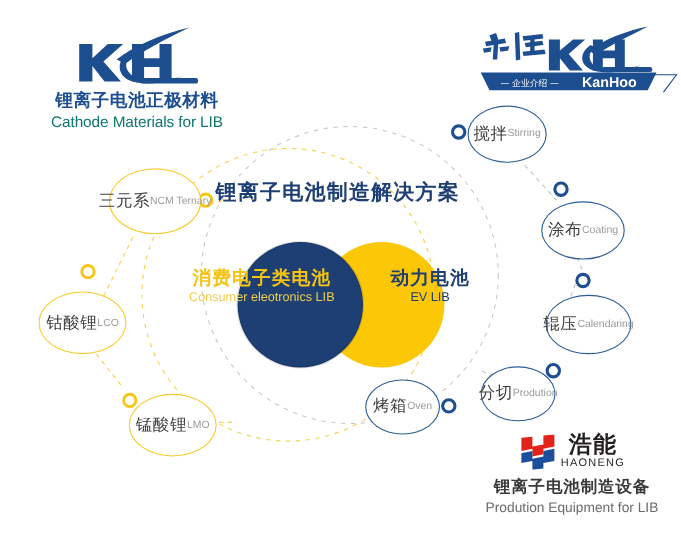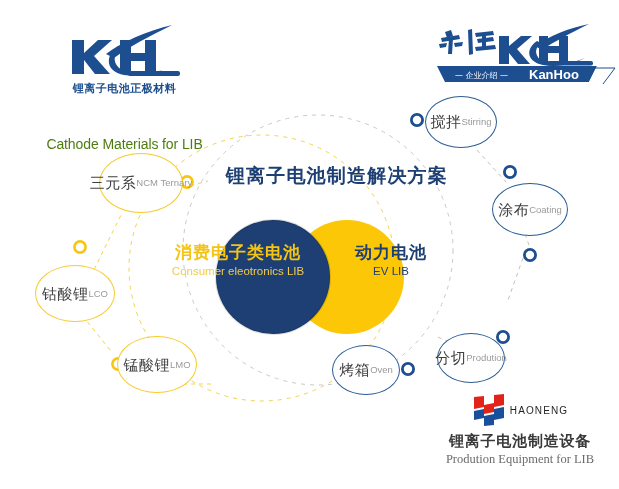--- a/index.html
+++ b/index.html
@@ -31,52 +31,51 @@
     left: 22px;
     top: 22px;
     width: 205px;
     text-align: center;
   }
   .brand-left .kh-logo {
     display: block;
     margin: 0 auto 2px auto;
   }
   .brand-left .cn {
-    font-size: 11px;
+    font-size: 16px;
     font-weight: bold;
     color: #1d4e8f;
     letter-spacing: 0.5px;
     line-height: 1.25;
     white-space: nowrap;
   }
   .brand-left .en {
     font-size: 14px;
-    color: #4d7c0f;
+    color: #0f766e;
     line-height: 1.25;
     white-space: nowrap;
     letter-spacing: -0.1px;
-    margin-top: 40px;
   }
 
   
   .brand-right {
     position: absolute;
     right: 2px;
     top: 22px;
     width: 180px;
     height: 62px;
   }
 
   
   .center-title {
     position: absolute;
     left: 196px;
     top: 165px;
     width: 252px;
-    text-align: right;
+    text-align: left;
     z-index: 6;
   }
   .center-title .cn {
     font-size: 19px;
     font-weight: bold;
     color: #1d3f73;
     letter-spacing: 1.2px;
     line-height: 1.15;
     white-space: nowrap;
   }
@@ -197,21 +196,20 @@
     color: #3a3a3a;
     letter-spacing: 0.8px;
     line-height: 1.35;
     white-space: nowrap;
   }
   .brand-bottom .en {
     font-size: 12.5px;
     color: #6b6b6b;
     line-height: 1.3;
     white-space: nowrap;
-    font-family: Liberation Serif, serif;
   }
 </style>
 </head>
 <body>
 
 <div id="stage">
 
   <svg id="bg-svg" viewBox="0 0 619 489" xmlns="http://www.w3.org/2000/svg">
     <defs>
       <filter id="softshadow" x="-30%" y="-30%" width="160%" height="160%">
@@ -304,35 +302,39 @@
   <div class="node yellow" style="left:35px; top:265px; width:80px; height:57px;">
     <span class="cn">钴酸锂</span>
     <span class="en">LCO</span>
   </div>
 
   <div class="node yellow" style="left:99px; top:153px; width:84px; height:60px;">
     <span class="cn">三元系</span>
     <span class="en">NCM Ternary</span>
   </div>
 
-  <div class="node yellow" style="left:117px; top:336px; width:80px; height:57px;">
+  <div class="node yellow" style="left:117px; top:358px; width:80px; height:57px;">
     <span class="cn">锰酸锂</span>
     <span class="en">LMO</span>
   </div>
 
   <div class="node blue" style="left:425px; top:96px; width:72px; height:52px;">
     <span class="cn">搅拌</span>
     <span class="en">Stirring</span>
   </div>
 
   <div class="node blue" style="left:492px; top:183px; width:76px; height:53px;">
     <span class="cn">涂布</span>
     <span class="en">Coating</span>
   </div>
 
+  <div class="node blue" style="left:496px; top:268px; width:78px; height:54px;">
+    <span class="cn">辊压</span>
+    <span class="en">Calendaring</span>
+  </div>
 
   <div class="node blue" style="left:437px; top:333px; width:68px; height:50px;align-items:center;">
     <span class="cn">分切</span>
     <span class="en">Prodution</span>
   </div>
 
   <div class="node blue" style="left:332px; top:345px; width:68px; height:50px;">
     <span class="cn">烤箱</span>
     <span class="en">Oven</span>
   </div>
@@ -382,20 +384,21 @@
     </svg>
   </div>
 
   <div class="brand-bottom">
     <div class="logo-row">
       <svg width="34" height="32" viewBox="0 0 34 32" xmlns="http://www.w3.org/2000/svg">
         <path d="M2 3 L12 2 L12 11 L22 9 L22 1 L32 0 L32 11 L22 13 L22 18 L12 20 L12 13 L2 15 Z" fill="#e2231a"></path>
         <path d="M2 17 L12 15 L12 22 L22 20 L22 15 L32 13 L32 24 L22 26 L22 31 L12 32 L12 24 L2 26 Z" fill="#1b4f9c"></path>
       </svg>
       <div>
+        <div class="hn-cn">浩能</div>
         <div class="hn-en">HAONENG</div>
       </div>
     </div>
     <div class="cn">锂离子电池制造设备</div>
     <div class="en">Prodution Equipment for LIB</div>
   </div>
 
 </div>
 
 </body></html>

